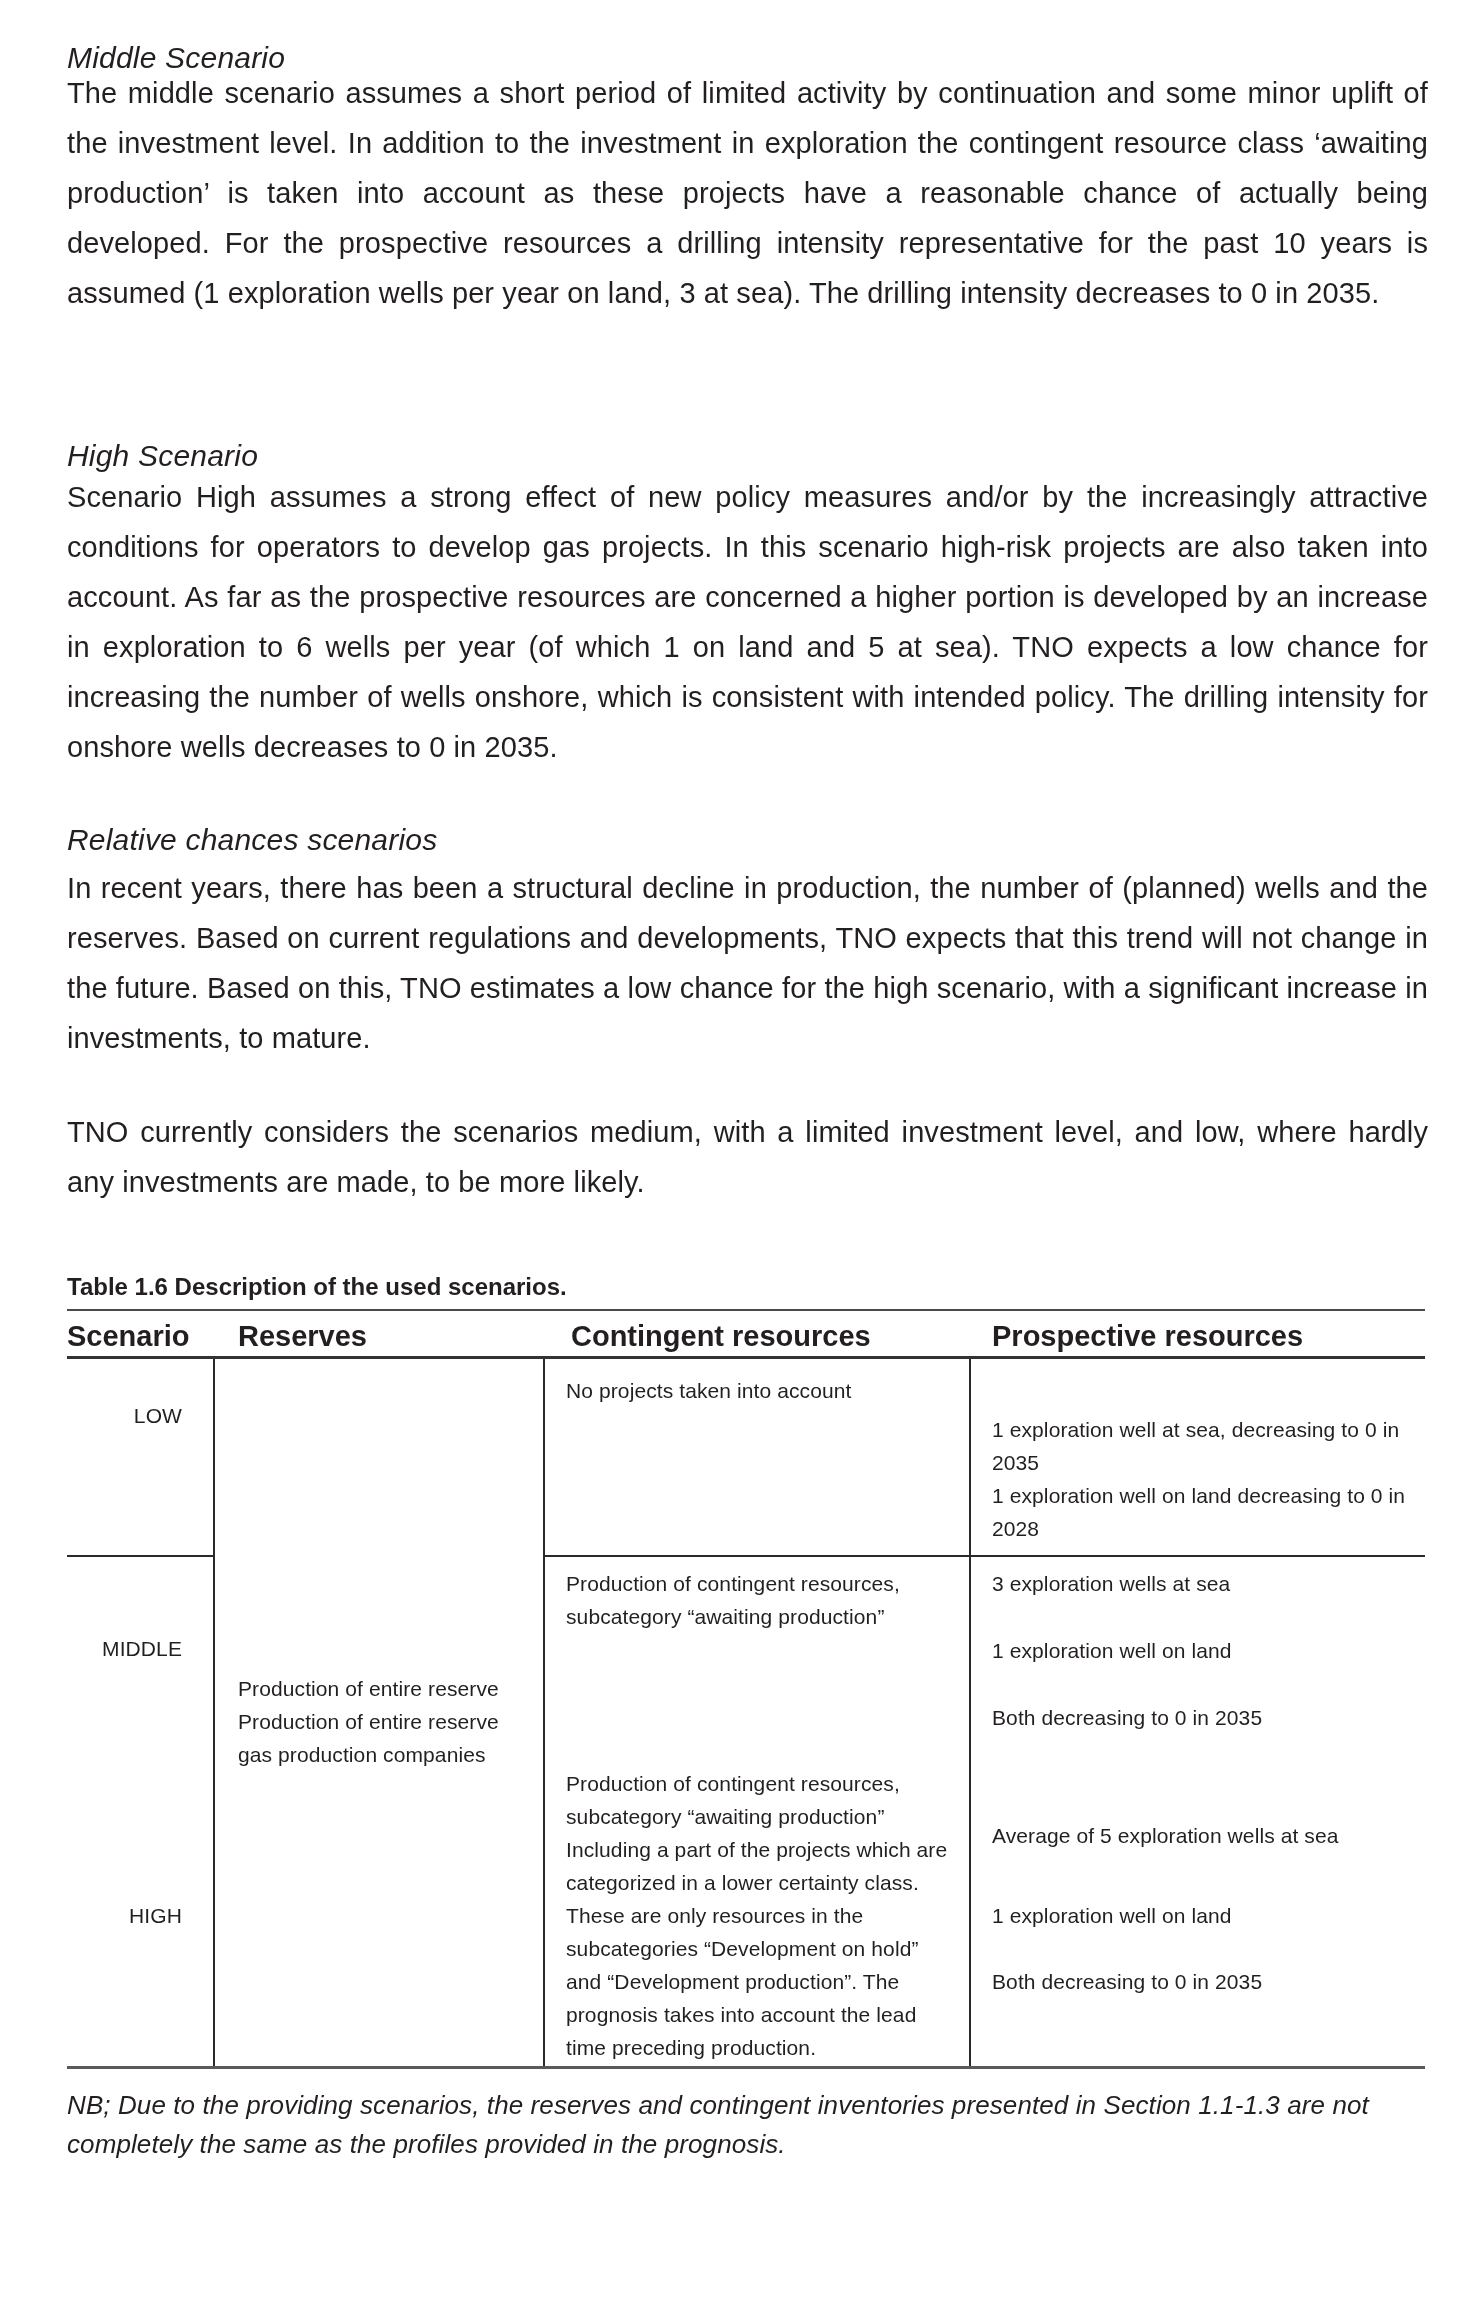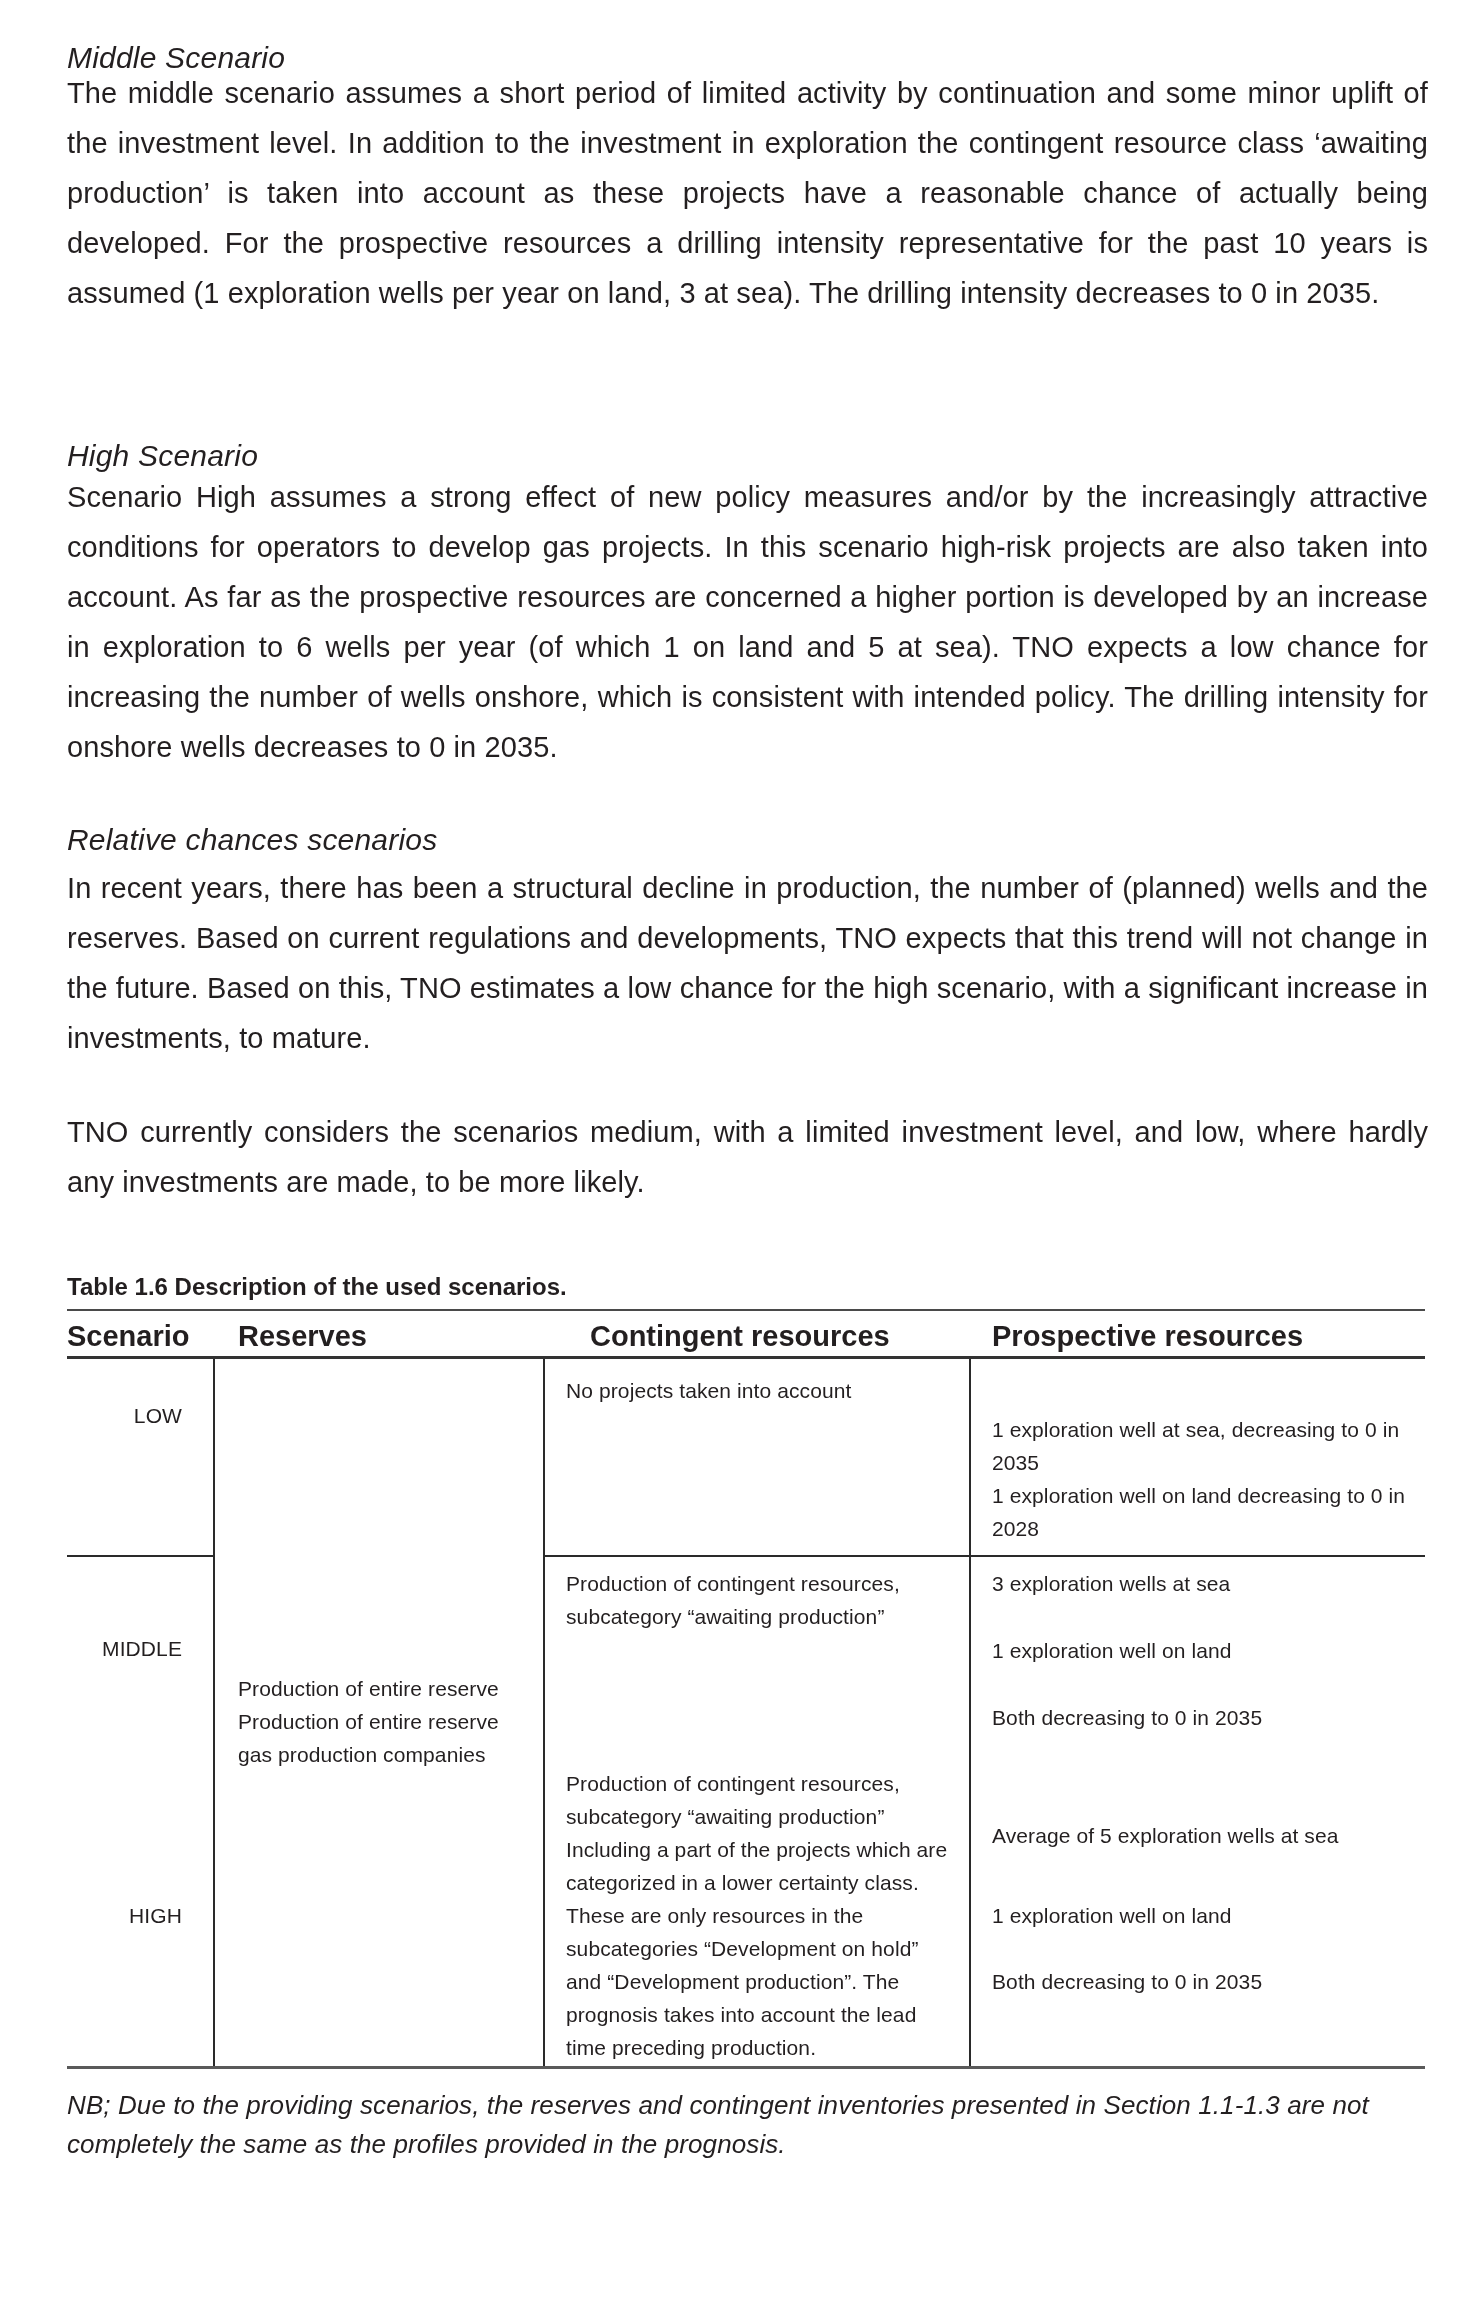--- a/index.html
+++ b/index.html
@@ -47,21 +47,21 @@
   .trule{position:absolute;left:0;width:1358px;}
   #rule-top{top:0;height:2px;background:var(--rule-mid);}
   #rule-head{top:47px;height:3px;background:var(--rule-dark);}
   #rule-bottom{top:757px;height:3px;background:var(--rule-light);}
   .th{
     position:absolute;top:10px;
     font-weight:bold;font-size:29px;line-height:34px;white-space:nowrap;
   }
   #th-scenario{left:0;}
   #th-reserves{left:171px;}
-  #th-contingent{left:523px;}
+  #th-contingent{left:504px;}
   #th-prospective{left:925px;}
   .vline{
     position:absolute;top:50px;height:709px;width:2px;
     background:#2a2a2a;
   }
   #vline-1{left:146px;}
   #vline-2{left:476px;}
   #vline-3{left:902px;}
   .divider{position:absolute;top:246px;height:2px;background:#2a2a2a;}
   #divider-left{left:0;width:147px;}

